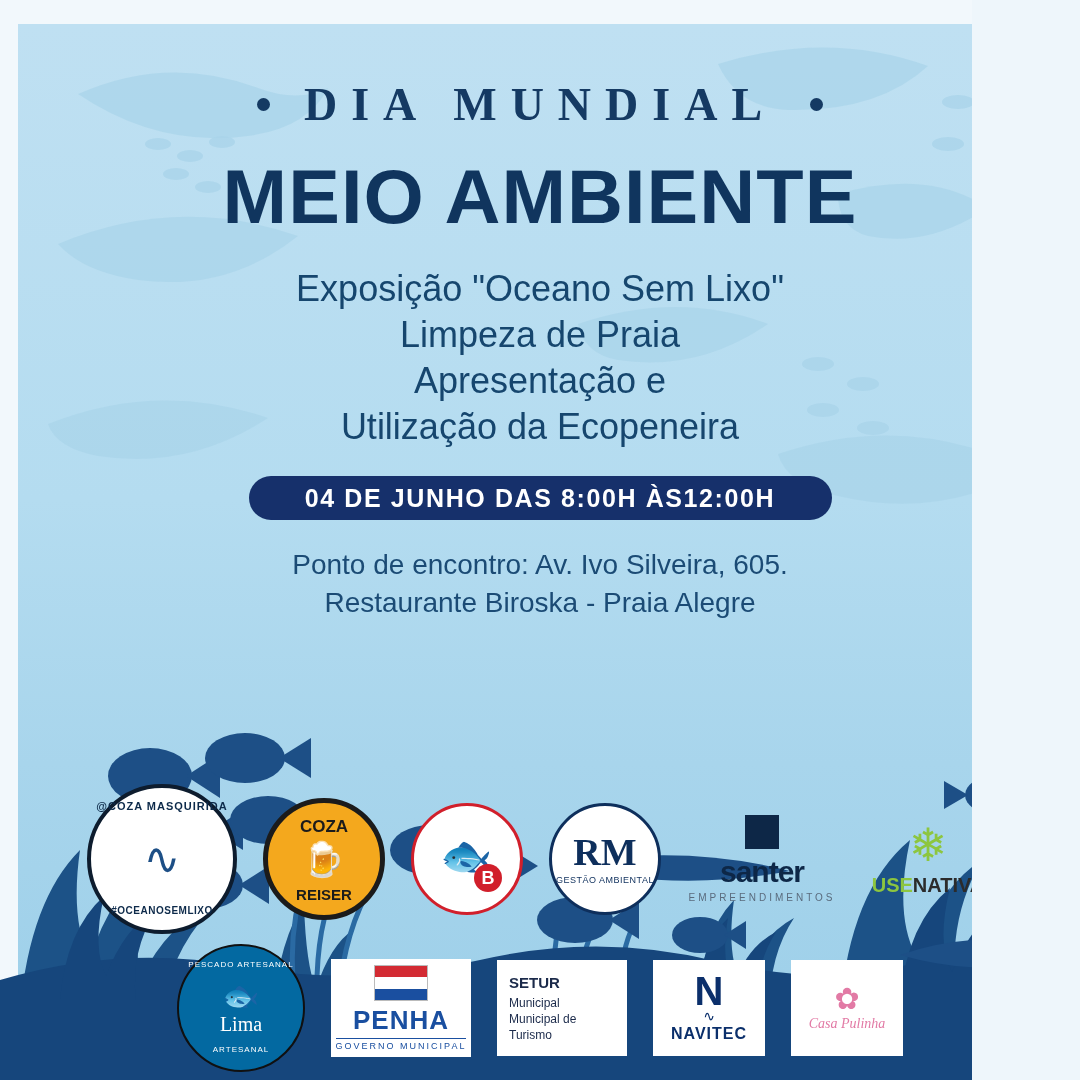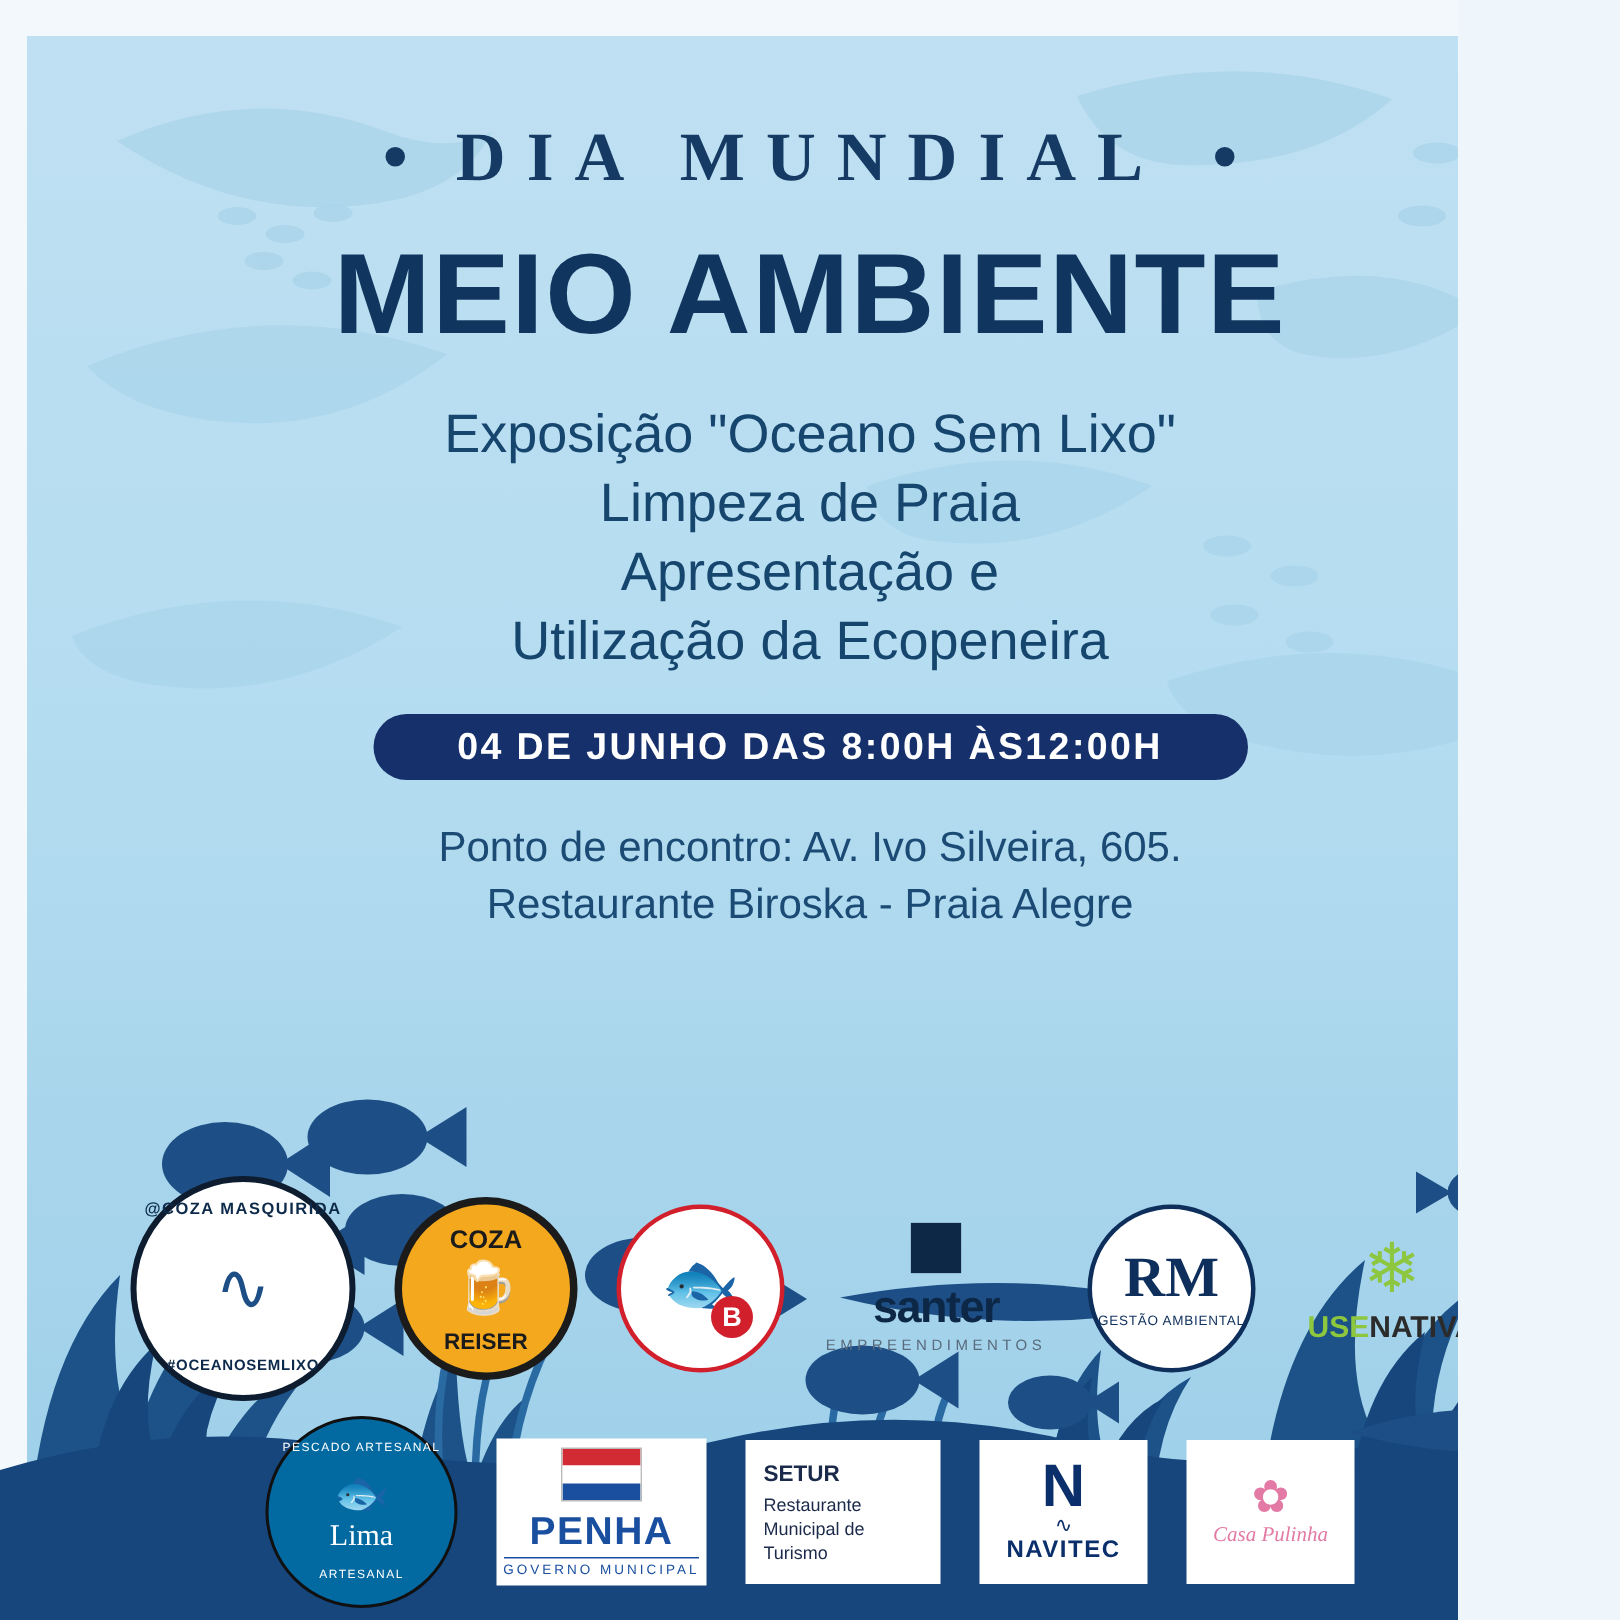--- a/index.html
+++ b/index.html
@@ -308,29 +308,29 @@
         <span class="top">COZA</span>
         <span class="mug">🍺</span>
         <span class="bot">REISER</span>
       </div>
 
       <div class="logo circle l-fish">
         <span class="glyph">🐟</span>
         <span class="b">B</span>
       </div>
 
+      <div class="logo circle l-rm">
+        <span class="rm">RM</span>
+        <span class="sub">GESTÃO AMBIENTAL</span>
+      </div>
+
       <div class="logo l-santer">
         <span class="mark"></span>
         <span class="name">santer</span>
         <span class="sub">EMPREENDIMENTOS</span>
-      </div>
-
-      <div class="logo circle l-rm">
-        <span class="rm">RM</span>
-        <span class="sub">GESTÃO AMBIENTAL</span>
       </div>
 
       <div class="logo l-usenativa">
         <span class="leaf">❄</span>
         <span class="name">
           <span class="use">USE</span><span>NATIVA</span>
         </span>
       </div>
 
     </div>
@@ -349,21 +349,21 @@
           <i style="background:#d32b33"></i>
             <i style="background:#ffffff"></i>
             <i style="background:#1a4fa0"></i>
         </span>
         <span class="name">PENHA</span>
         <span class="sub">GOVERNO MUNICIPAL</span>
       </div>
 
       <div class="logo l-setur">
         <span class="big">SETUR</span>
-        <span>Restaurante</span>
+        <span>Municipal</span>
         <span>Municipal de</span>
         <span>Turismo</span>
       </div>
 
       <div class="logo l-navitec">
         <span class="n">N</span>
         <span class="wv">∿</span>
         <span class="nm">NAVITEC</span>
       </div>
 

